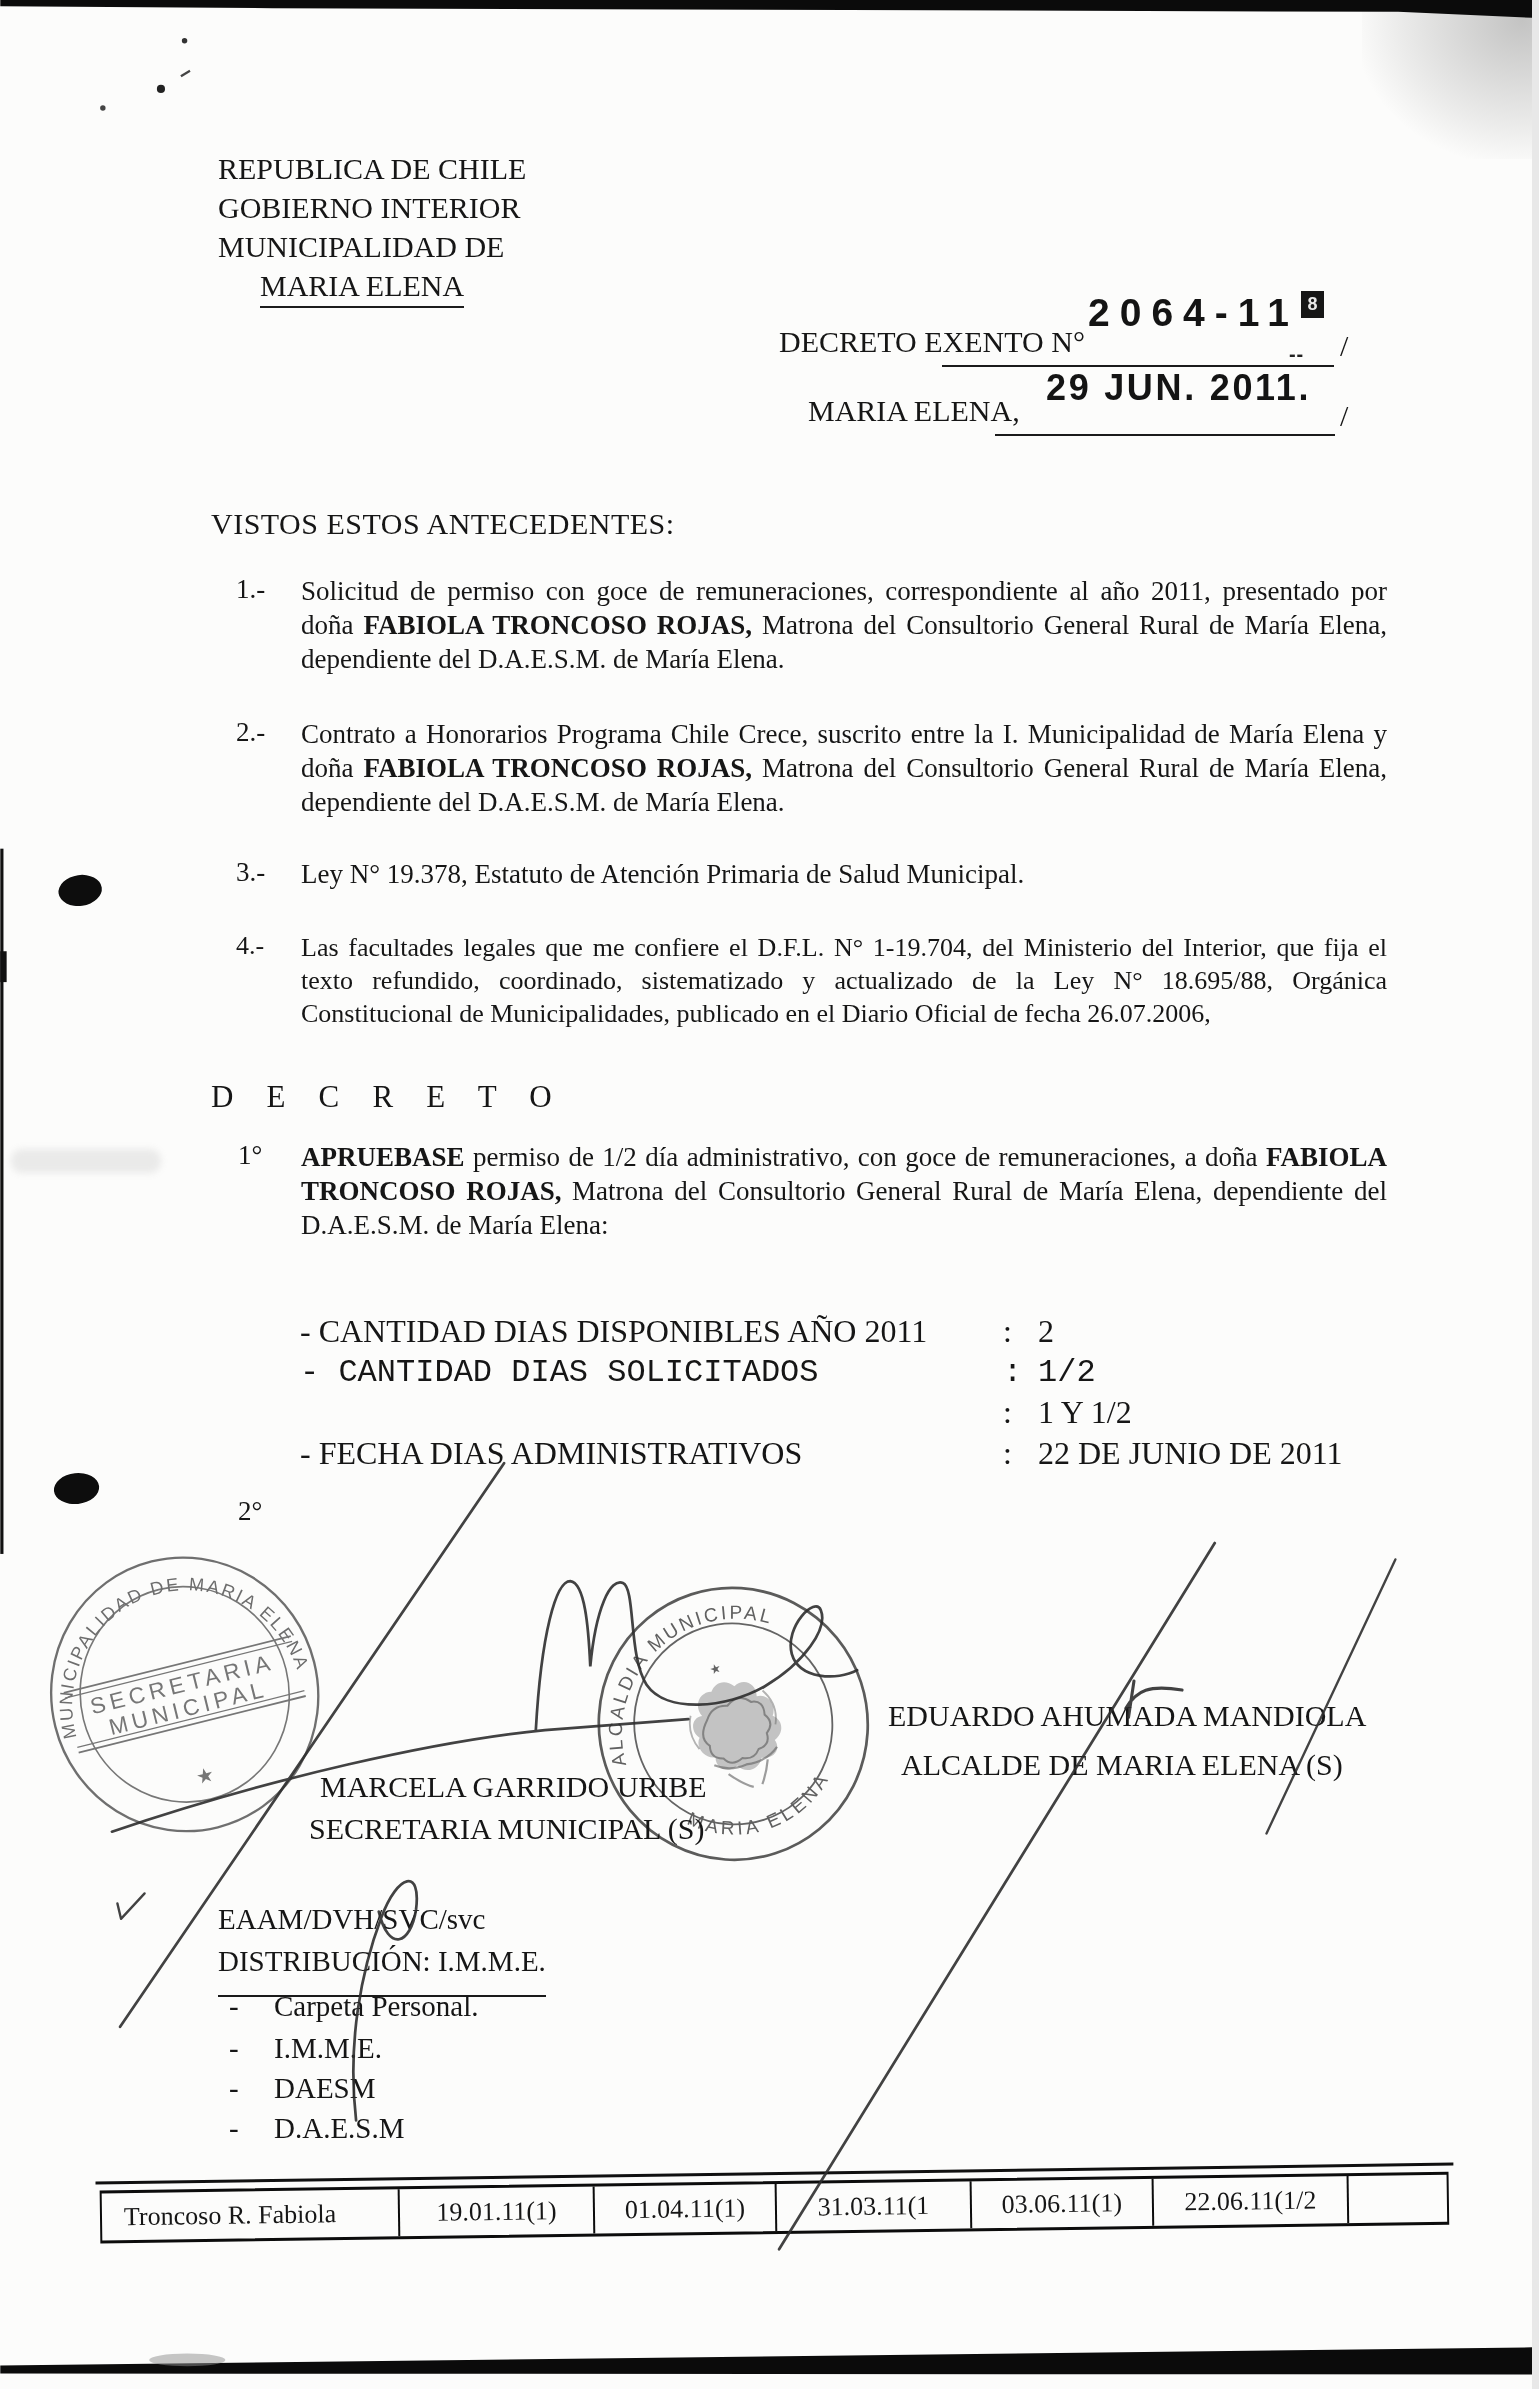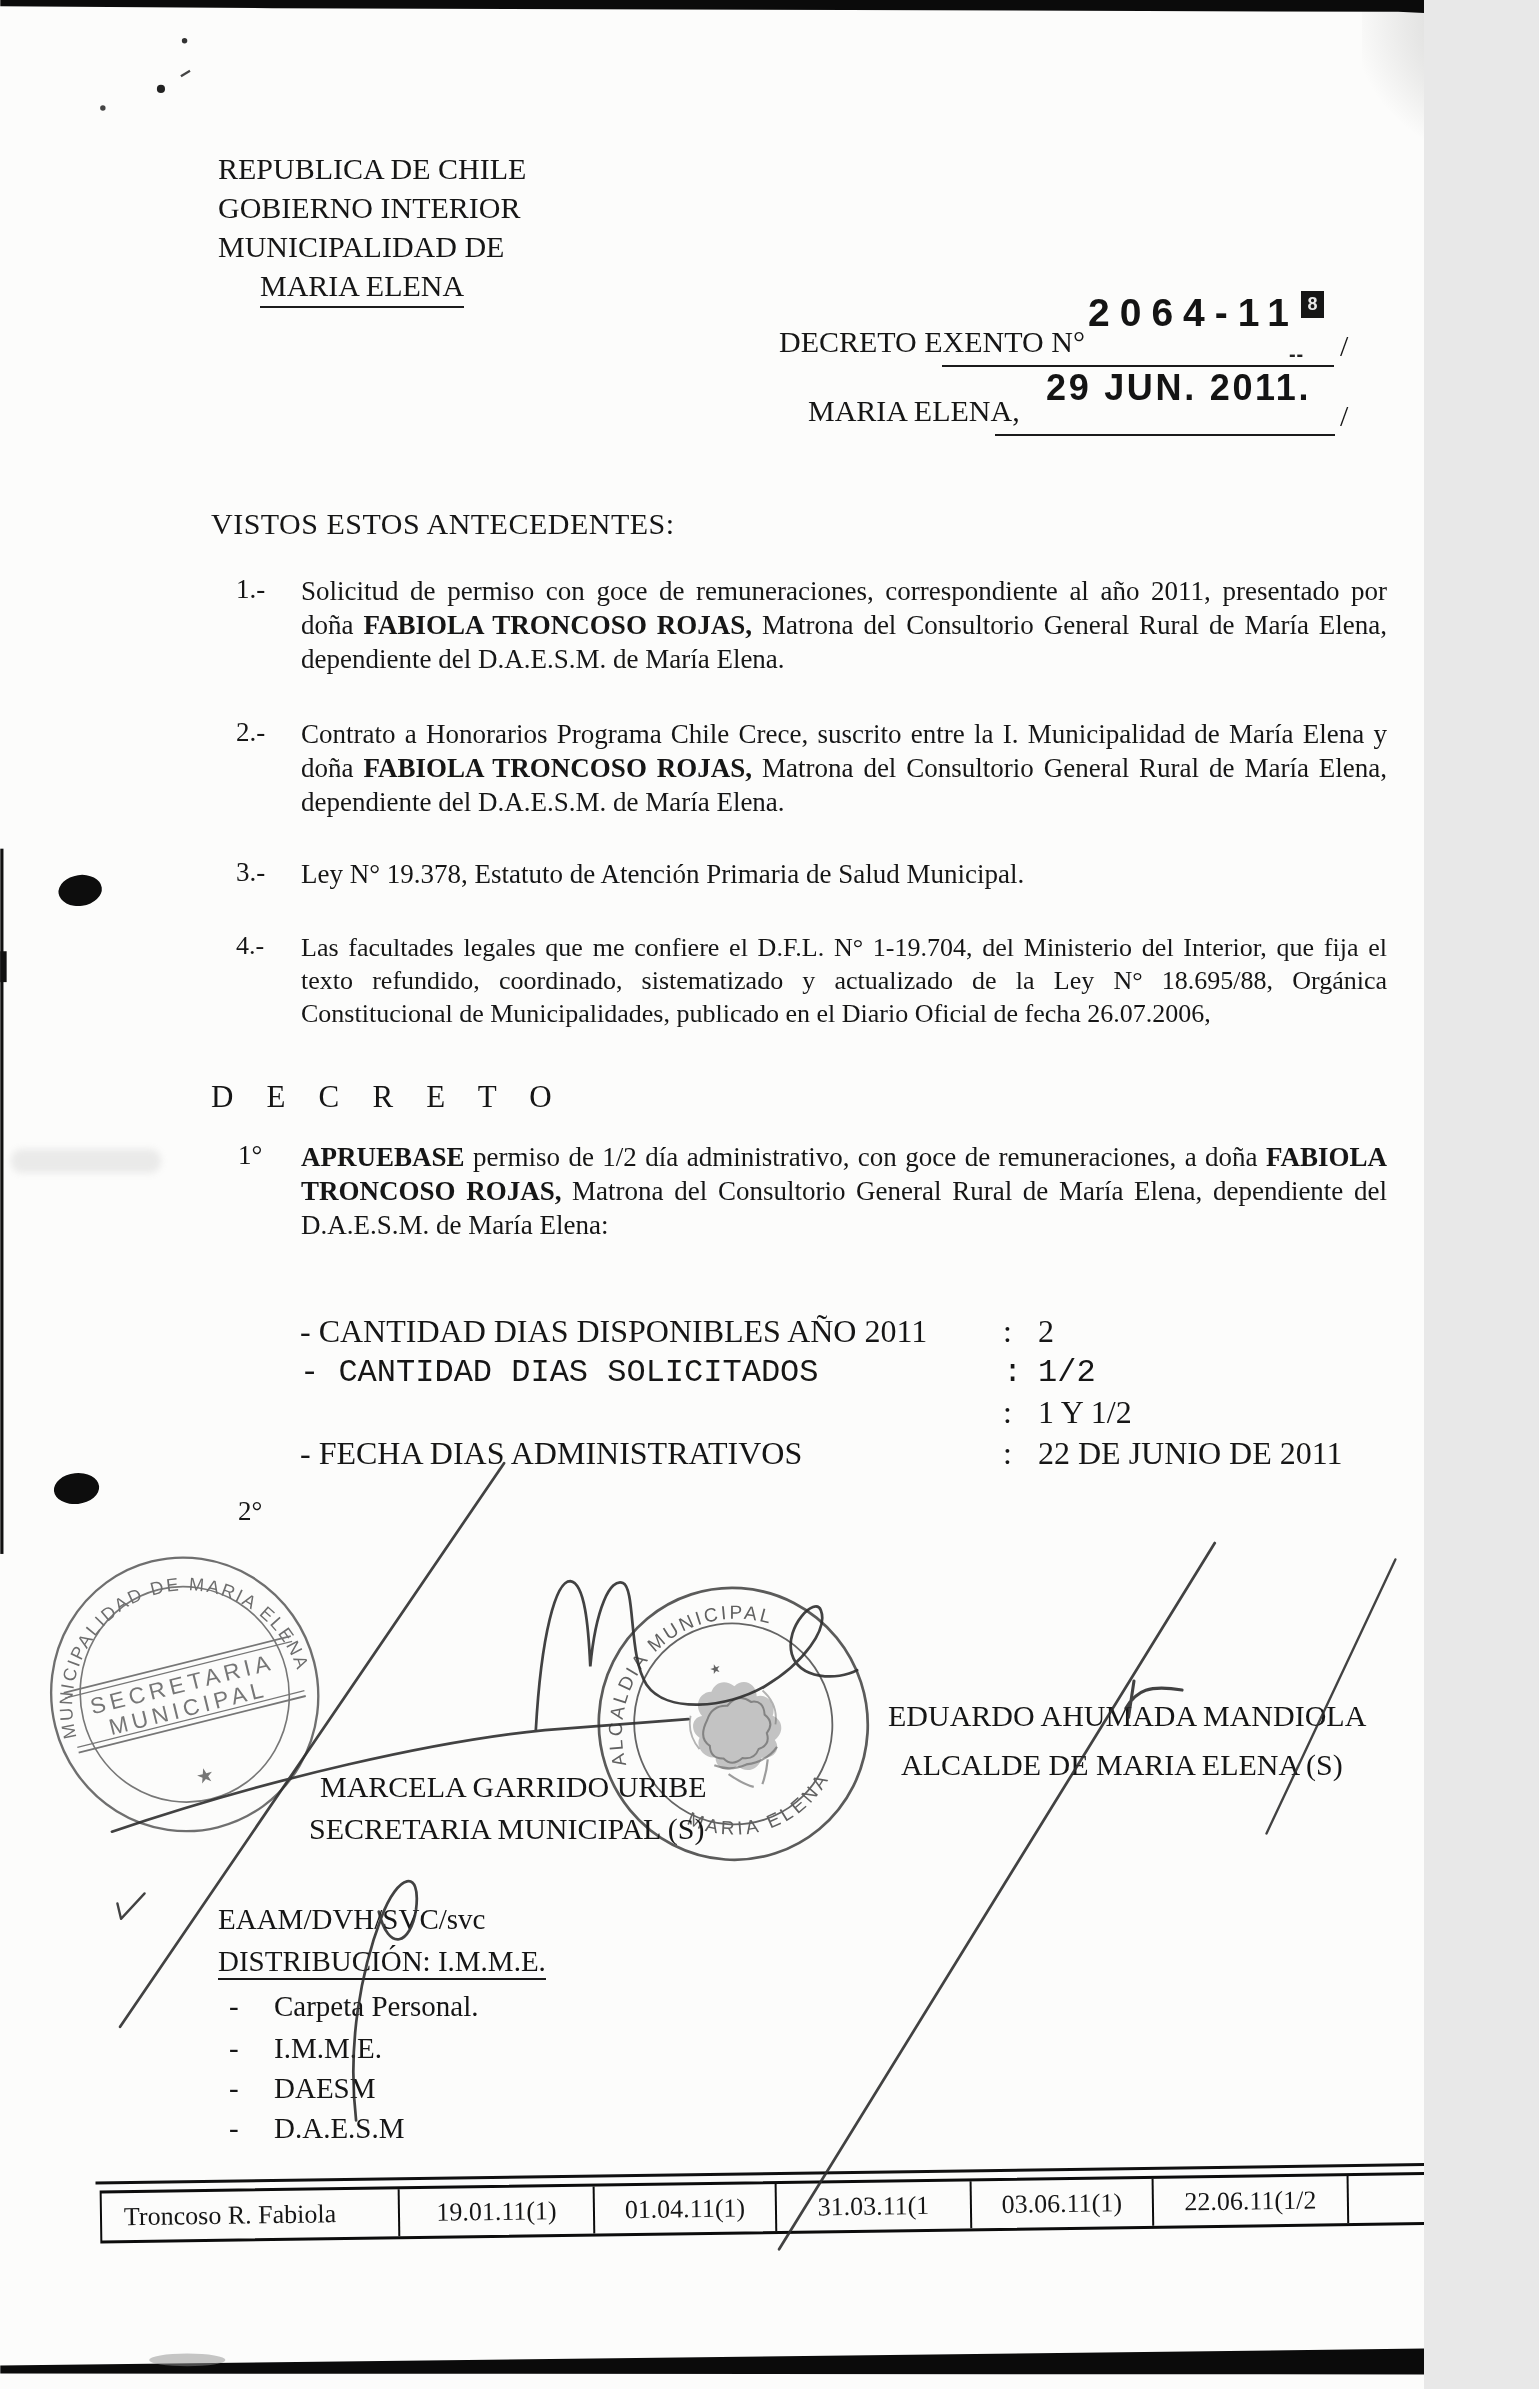--- a/index.html
+++ b/index.html
@@ -1,16 +1,16 @@
 <!DOCTYPE html>
 <html style="font-size:14.5px"><head>
 <meta charset="utf-8">
 <style>
   html,body{margin:0;padding:0;background:#e8e8e8;}
-  .page{position:relative;width:1424px;height:2389px;background:#fcfcfb;overflow:hidden;
+  .page{position:relative;width:1532px;height:2389px;background:#fcfcfb;overflow:hidden;
         font-family:"Liberation Serif", serif;color:#161616;}
   .abs{position:absolute;}
   .txt{white-space:nowrap;}
   
   .hdr{left:218px;top:149px;font-size:30px;line-height:39px;}
   .hdr .ind{margin-left:42px;display:inline-block;border-bottom:2.3px solid #1c1c1c;padding-bottom:0.9px;}
   
   .lbl{font-size:30px;}
   .stamped{font-family:"Liberation Sans",sans-serif;font-weight:bold;color:#141414;}
   .num{font-size:39px;letter-spacing:10px;}
@@ -23,21 +23,21 @@
   .body-p{width:1086px;font-size:27px;line-height:34px;text-align:justify;}
   .itemnum{font-size:27px;}
   .b{font-weight:bold;}
   .vistos{font-size:30px;letter-spacing:0.5px;}
   .decreto{font-size:31px;letter-spacing:12.7px;}
   .detail-row{width:1117px;font-size:32px;height:41px;}
   .detail-sep{position:absolute;left:703px;top:0;}
   .detail-val{position:absolute;left:738px;top:0;}
   .signame{font-size:30px;}
   .foot{font-size:29px;}
-  .foot-underline{border-bottom:2.3px solid #1a1a1a;padding-bottom:1px;}
+  .foot-underline{border-bottom:2.3px solid #1a1a1a;padding-bottom:18px;}
   
   .tblwrap{left:100px;top:2190px;width:1349px;transform:rotate(-0.8deg);transform-origin:36px 27px;}
   .tbl-extra-line{position:absolute;left:-3.6px;top:-9px;width:1358px;height:2.7px;background:#101010;}
   .tbl{display:flex;border:2.7px solid #0c0c0c;border-top-width:3.6px;border-bottom-width:3.6px;height:47px;
        font-size:26px;align-items:center;background:transparent;}
   .tbl .cell{border-right:2.3px solid #0c0c0c;height:100%;display:flex;align-items:center;justify-content:center;white-space:nowrap;}
   .tbl .c0{width:298px;justify-content:flex-start;padding-left:22px;box-sizing:border-box;}
   .tbl .c1{width:193px;} .tbl .c2{width:180px;} .tbl .c3{width:193px;}
   .tbl .c4{width:180px;} .tbl .c5{width:193px;}
   .tbl .c6{flex:1;border-right:none;}

